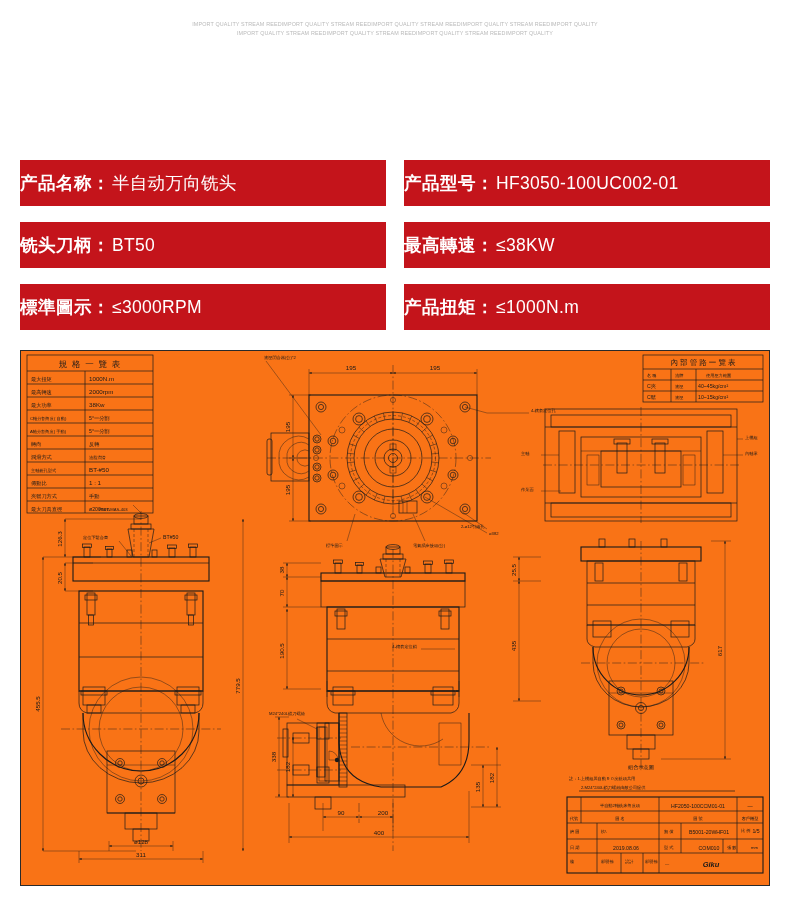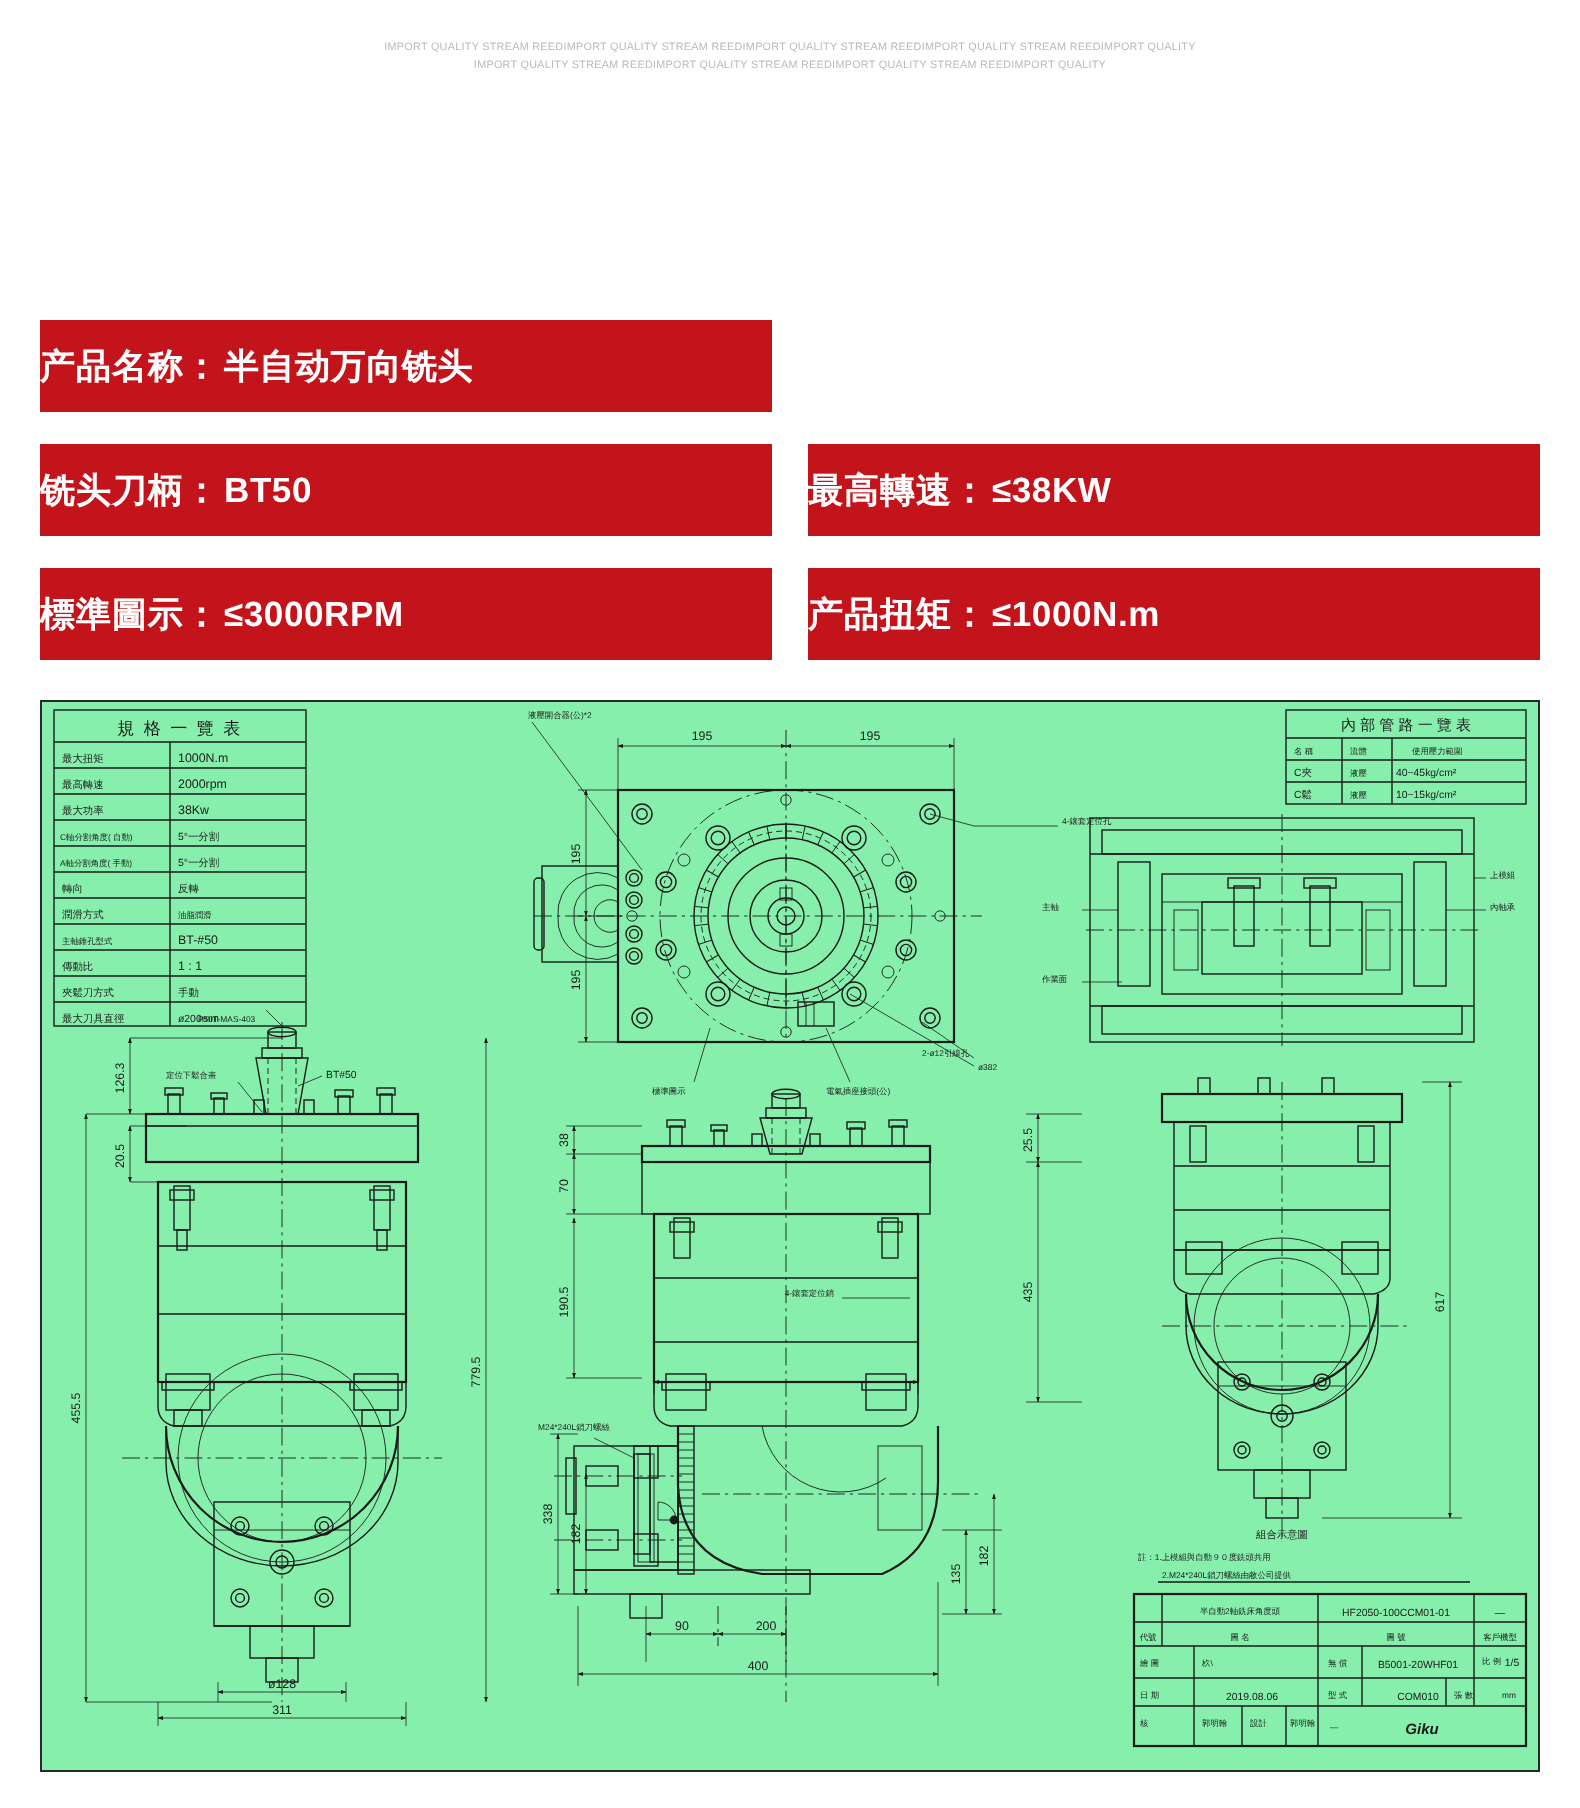--- a/index.html
+++ b/index.html
@@ -91,55 +91,59 @@
   .spec-box .lbl {
     color: #ffffff;
     font-size: 17.5px;
     font-weight: bold;
     letter-spacing: 0.5px;
     white-space: nowrap;
   }
   .spec-box .val {
     color: #ffffff;
     font-size: 17.5px;
-    font-weight: bold;
+    font-weight: normal;
     letter-spacing: 0.3px;
     white-space: nowrap;
     margin-left: 2px;
   }
 
   
   .drawing-wrap {
     position: absolute;
     left: 20px;
     top: 350px;
     width: 750px;
     height: 536px;
     border: 1px solid #2a2a2a;
-    background: #86efac;
+    background: #f97316;
     box-sizing: border-box;
     overflow: hidden;
   }
   .drawing-wrap svg { display: block; }
 </style>
 </head>
 <body>
 
 <div class="header">
   <div class="subtitle">
     <div>IMPORT QUALITY STREAM REEDIMPORT QUALITY STREAM REEDIMPORT QUALITY STREAM REEDIMPORT QUALITY STREAM REEDIMPORT QUALITY</div>
     <div>IMPORT QUALITY STREAM REEDIMPORT QUALITY STREAM REEDIMPORT QUALITY STREAM REEDIMPORT QUALITY</div>
   </div>
 </div>
 
 <div class="spec-grid">
   <div class="spec-row">
     <div class="spec-box">
       <span class="lbl">产品名称：</span>
       <span class="val">半自动万向铣头</span>
+    </div>
+    <div class="spec-box">
+      <span class="lbl">产品型号：</span>
+      <span class="val">HF3050-100UC002-01</span>
     </div>
   </div>
   <div class="spec-row">
     <div class="spec-box">
       <span class="lbl">铣头刀柄：</span>
       <span class="val">BT50</span>
     </div>
     <div class="spec-box">
       <span class="lbl">最高轉速：</span>
       <span class="val">≤38KW</span>

